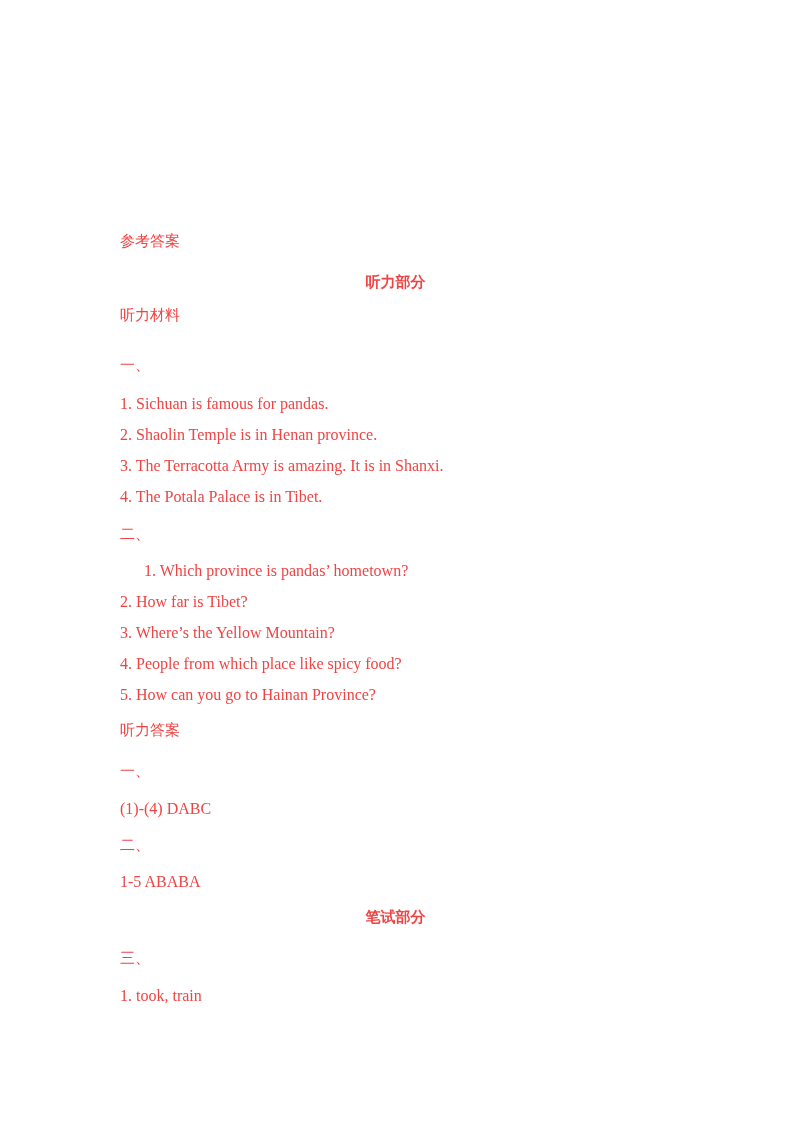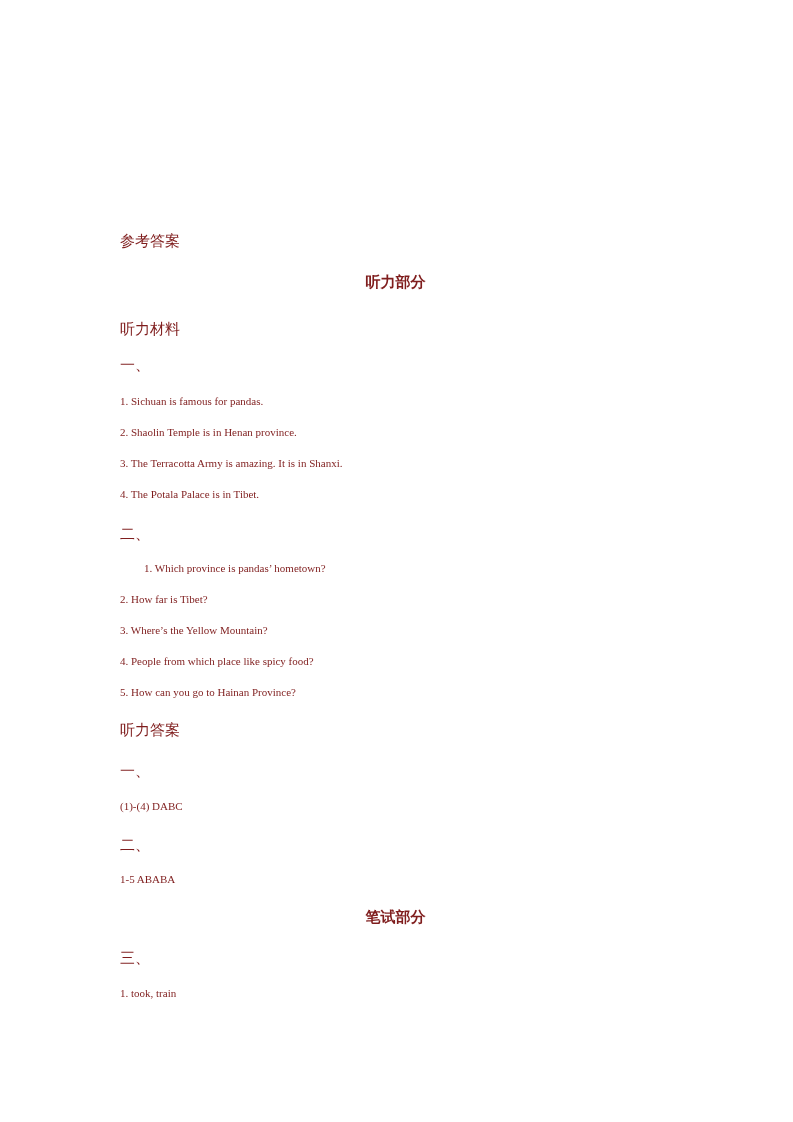--- a/index.html
+++ b/index.html
@@ -1,45 +1,45 @@
 <!DOCTYPE html>
 <html><head>
   <meta charset="utf-8">
   <style>
     html, body { margin: 0; padding: 0; background: #ffffff; }
     body { width: 793px; height: 1122px; position: relative; overflow: hidden; }
     .page { position: absolute; left: 0; top: 0; width: 793px; height: 1122px; background: #ffffff; }
     .line {
       position: absolute;
       left: 120px;
-      color: #7f1d1d;
+      color: #ef4444;
       white-space: nowrap;
       line-height: 1;
     }
     .cjk { font-family: "DejaVu Sans", sans-serif; font-size: 15px; }
-    .en { font-family: "Liberation Serif", serif; font-size: 11px; }
+    .en { font-family: "Liberation Serif", serif; font-size: 16px; }
     .heading {
       font-family: "DejaVu Sans", sans-serif;
       font-size: 15px;
       font-weight: bold;
       left: 0;
       width: 791px;
       text-align: center;
     }
   </style>
 </head>
 <body>
 
 <div class="page">
 
   <div class="line cjk" style="top:234px;">参考答案</div>
 
   <div class="line heading" style="top:275px;">听力部分</div>
 
-  <div class="line cjk" style="top:322px;">听力材料</div>
+  <div class="line cjk" style="top:309px;font-family:Liberation Mono, monospace;">听力材料</div>
 
   <div class="line cjk" style="top:358px;">一、</div>
 
   <div class="line en" style="top:396px;">1. Sichuan is famous for pandas.</div>
   <div class="line en" style="top:427px;">2. Shaolin Temple is in Henan province.</div>
   <div class="line en" style="top:458px;">3. The Terracotta Army is amazing. It is in Shanxi.</div>
   <div class="line en" style="top:489px;">4. The Potala Palace is in Tibet.</div>
 
   <div class="line cjk" style="top:527px;">二、</div>
 

